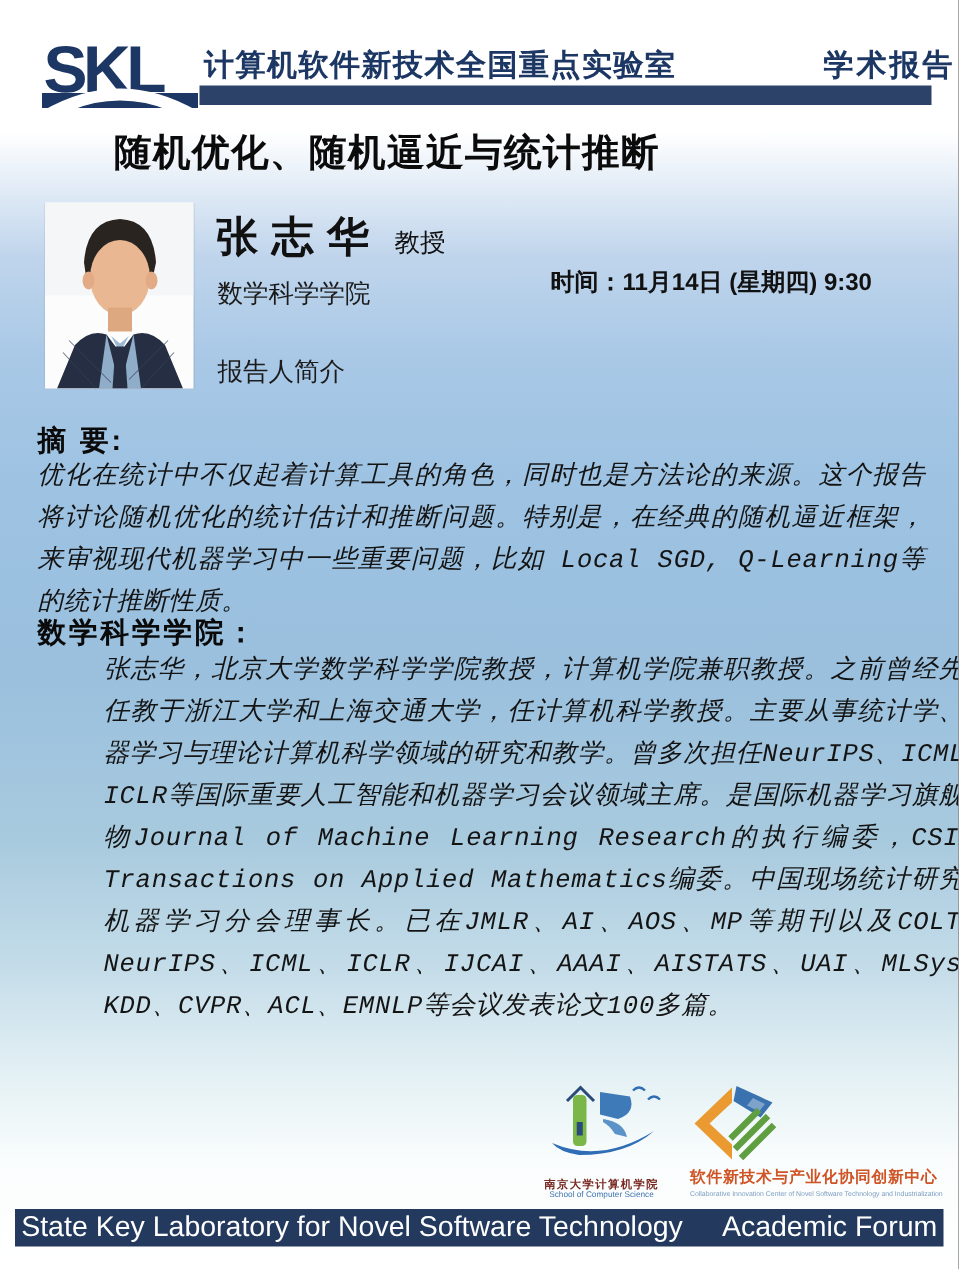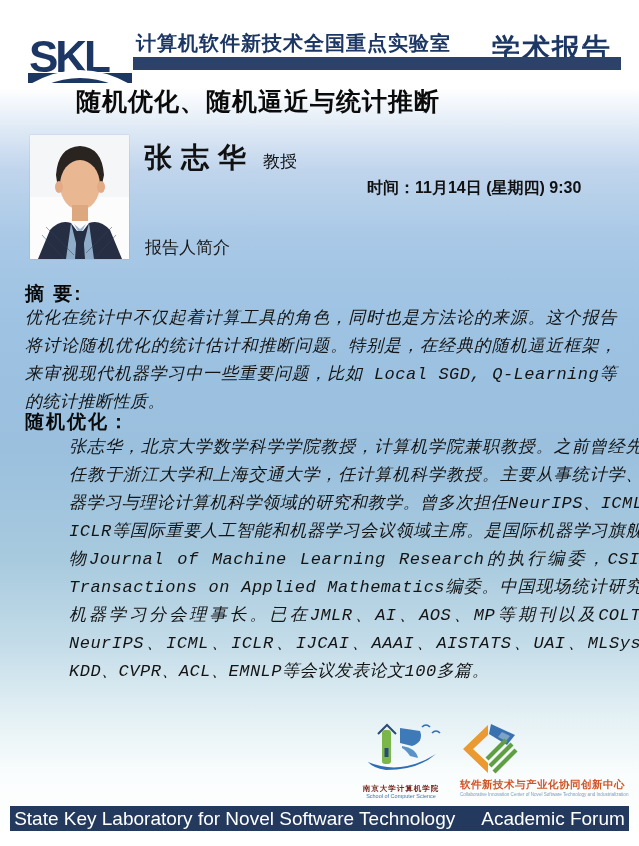--- a/index.html
+++ b/index.html
@@ -8,21 +8,21 @@
     font-family:"Liberation Sans","DejaVu Sans",sans-serif;
     background:linear-gradient(to bottom,
       #ffffff 0px,#ffffff 88px,#e4edf7 122px,#c0d5ec 170px,
       #a8c8e6 240px,#9dc2e2 330px,#9ac0de 450px,#a8cade 560px,
       #c2dbe8 640px,#e3f0f4 715px,#fafdfd 775px,#ffffff 846px);
   }
   .abs{position:absolute;}
 
   
   .lab-name{left:136px;top:30px;font-size:20px;font-weight:700;color:#1d3765;letter-spacing:1px;text-align:right;}
-  .report-type{right:27px;top:30px;font-size:28px;font-weight:700;color:#1d3765;letter-spacing:2px;text-align:center;}
+  .report-type{right:2px;top:30px;font-size:20px;font-weight:700;color:#1d3765;letter-spacing:2px;text-align:center;}
   .header-bar{left:133px;top:57px;width:488px;height:13px;background:#2d4268;}
 
   
   .talk-title{left:0;top:85px;width:516px;text-align:center;font-size:25px;font-weight:700;color:#0b0b0b;letter-spacing:1px;}
 
   
   .photo{left:30px;top:135px;width:99px;height:124px;background:#fbfbfb;box-shadow:0 0 1px rgba(0,0,0,.25);}
   .speaker-name-row{left:144px;top:139px;white-space:nowrap;}
   .speaker-name{font-size:28px;font-weight:700;letter-spacing:9px;color:#111;font-family:"Liberation Serif","DejaVu Serif",serif;}
   .speaker-title{font-size:17px;color:#111;margin-left:8px;}
@@ -57,21 +57,21 @@
     color:#ffffff;font-family:Liberation Sans, sans-serif;
     font-size:19px;text-align:center;line-height:25px;white-space:nowrap;
   }
   .footer-bar .gap{display:inline-block;width:26px;}
 </style>
 </head>
 <body>
 
 <div class="poster">
 
-  <div class="abs" style="left:28px;top:33px;width:104px;height:52px;">
+  <div class="abs" style="left:28px;top:22px;width:104px;height:52px;">
     <svg width="104" height="52" viewBox="0 0 104 52">
       <text x="1" y="39" font-family="Liberation Sans, DejaVu Sans, sans-serif" font-size="44" font-weight="900" letter-spacing="-3" fill="#1d3765">SKL</text>
       <rect x="0" y="40" width="104" height="10" fill="#1d3765"></rect>
       <path d="M -8 62 Q 52 20 112 62" fill="none" stroke="#ffffff" stroke-width="8"></path>
     </svg>
   </div>
   <div class="abs lab-name">计算机软件新技术全国重点实验室</div>
   <div class="abs report-type">学术报告</div>
   <div class="abs header-bar"></div>
 
@@ -97,27 +97,28 @@
         <line x1="16" y1="92" x2="44" y2="120"></line>
         <line x1="86" y1="100" x2="64" y2="124"></line>
         <line x1="82" y1="92" x2="56" y2="118"></line>
       </g>
     </svg>
   </div>
 
   <div class="abs speaker-name-row">
     <span class="speaker-name">张志华</span><span class="speaker-title">教授</span>
   </div>
+  <div class="abs speaker-dept">数学科学学院</div>
   <div class="abs speaker-univ">报告人简介</div>
   <div class="abs talk-time">时间：11月14日 (星期四) 9:30</div>
 
   <div class="abs sec-heading abstract-heading">摘 要:</div>
   <div class="abs body-text abstract-body">优化在统计中不仅起着计算工具的角色，同时也是方法论的来源。这个报告将讨论随机优化的统计估计和推断问题。特别是，在经典的随机逼近框架，来审视现代机器学习中一些重要问题，比如 Local SGD, Q-Learning等的统计推断性质。</div>
 
-  <div class="abs sec-heading bio-heading">随机优化：</div>
+  <div class="abs sec-heading bio-heading">数学科学学院：</div>
   <div class="abs body-text bio-body">张志华，北京大学数学科学学院教授，计算机学院兼职教授。之前曾经先后任教于浙江大学和上海交通大学，任计算机科学教授。主要从事统计学、机器学习与理论计算机科学领域的研究和教学。曾多次担任NeurIPS、ICML、ICLR等国际重要人工智能和机器学习会议领域主席。是国际机器学习旗舰刊物Journal of Machine Learning Research的执行编委，CSIAM Transactions on Applied Mathematics编委。中国现场统计研究会机器学习分会理事长。已在JMLR、AI、AOS、MP等期刊以及COLT、NeurIPS、ICML、ICLR、IJCAI、AAAI、AISTATS、UAI、MLSys、KDD、CVPR、ACL、EMNLP等会议发表论文100多篇。</div>
 
   <div class="abs nju-logo-box">
     <svg width="90" height="58" viewBox="0 0 90 58">
       <path d="M22 12 L31 3 L40 12" fill="none" stroke="#2a4a7a" stroke-width="2"></path>
       <rect x="26" y="8" width="9" height="34" rx="3" fill="#7ab648"></rect>
       <rect x="28.5" y="26" width="4" height="9" fill="#2a4a7a"></rect>
       <path d="M44 6 L64 9 Q68 20 56 24 L44 21 Z" fill="#3f7ab8"></path>
       <path d="M46 24 Q60 26 62 36 L54 34 Q50 28 46 26 Z" fill="#5b93c8"></path>
       <path d="M12 40 Q45 54 80 32 Q62 48 30 48 Q17 46 12 40 Z" fill="#2f6db4"></path>

